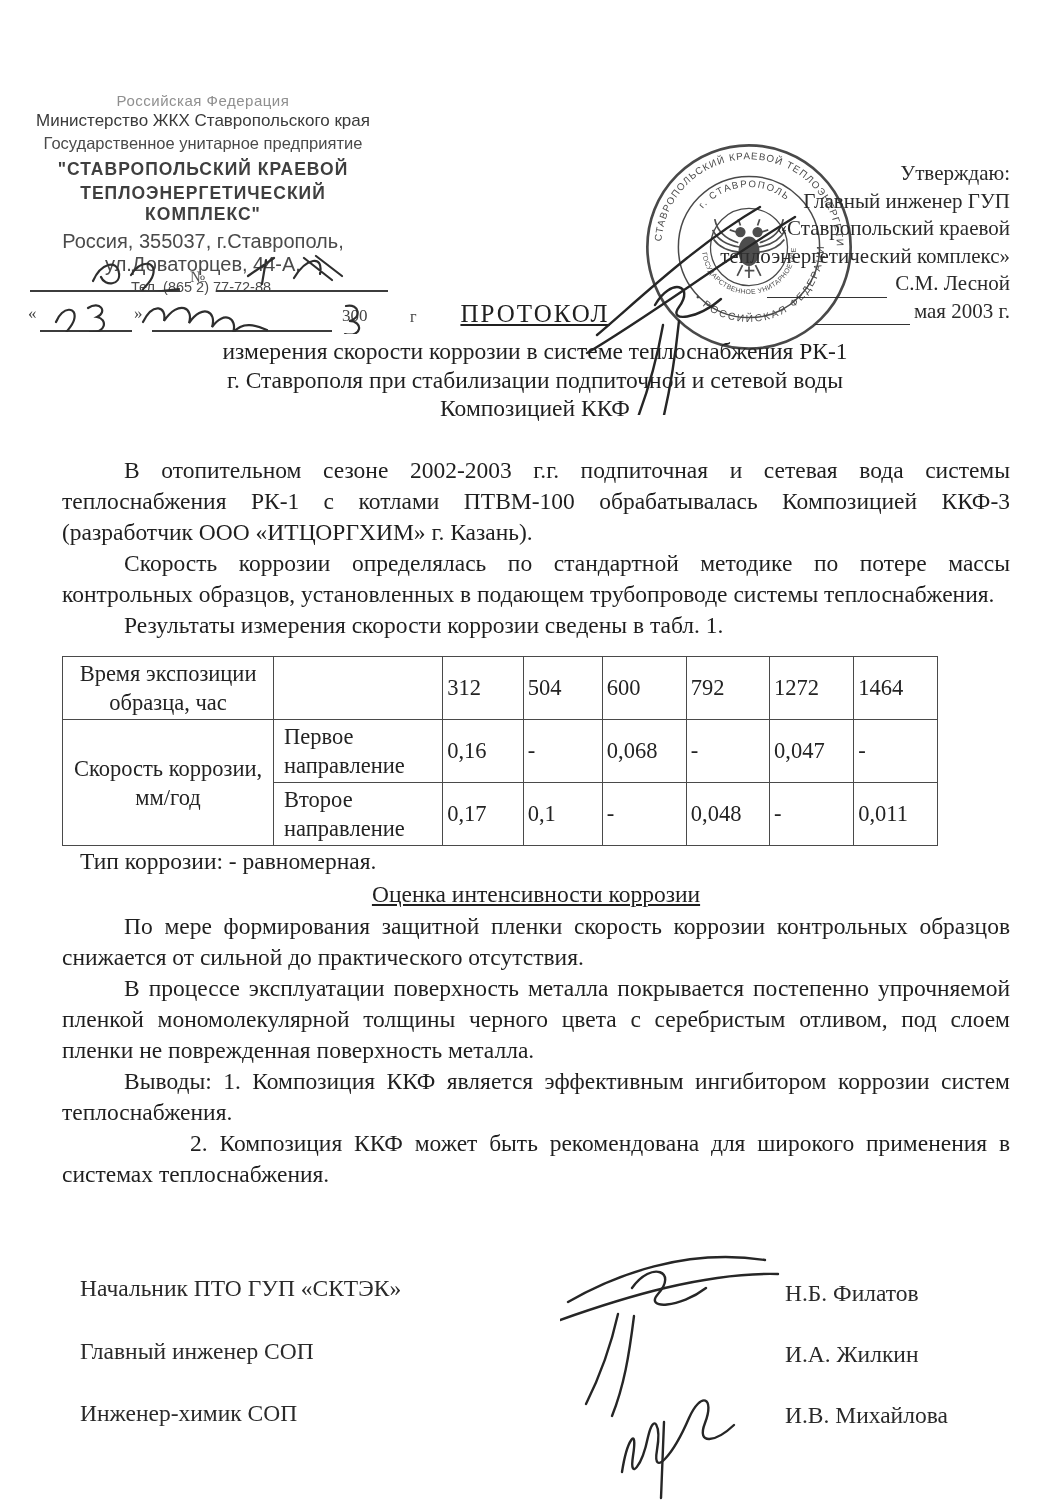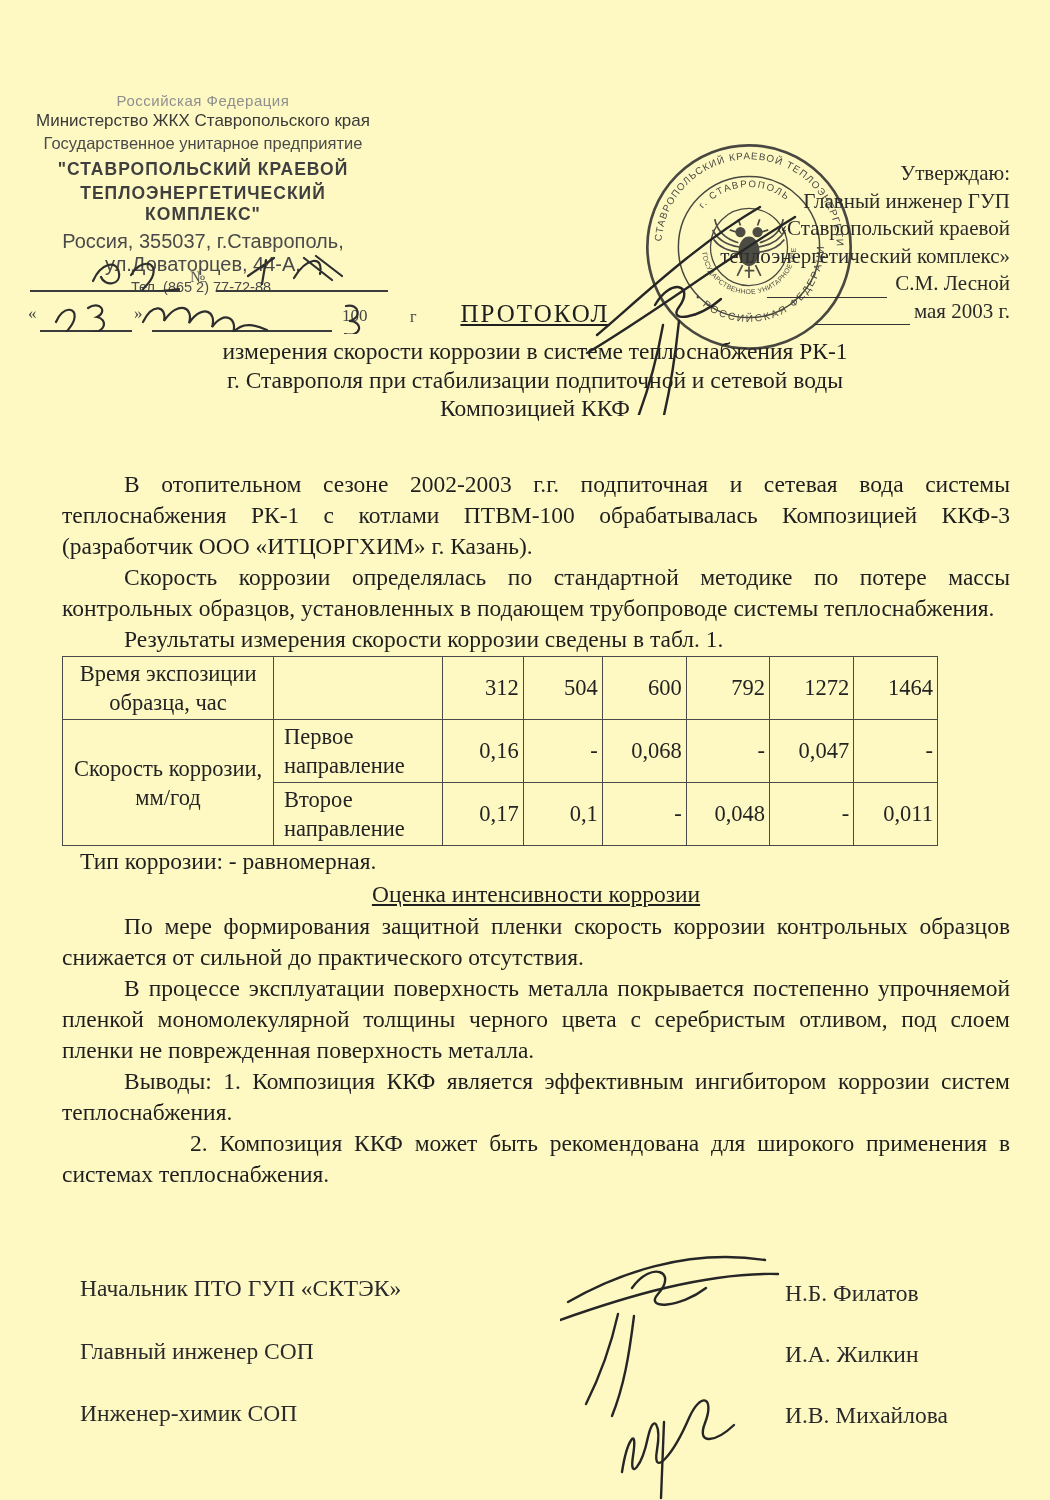--- a/index.html
+++ b/index.html
@@ -1,18 +1,18 @@
 <!DOCTYPE html>
 <html><head>
 <meta charset="utf-8">
 <style>
   html,body{margin:0;padding:0;background:#e8e8e8;}
   .page{
     position:relative;width:1050px;height:1500px;margin:0 auto;
-    background:#fef9c3;color:#1f1f1f;overflow:hidden;
+    background:#ffffff;color:#1f1f1f;overflow:hidden;
     font-family:"Liberation Serif", serif;
   }
   
   .letterhead{
     position:absolute;left:28px;top:92px;width:350px;text-align:center;
     font-family:"Liberation Sans", sans-serif;color:#2b2b2b;
   }
   .lh-faded{font-size:15px;color:#8f8f8f;letter-spacing:.5px;margin-bottom:2px;}
   .lh-ministry{font-size:17px;margin-bottom:3px;color:#3a3a3a;}
   .lh-orgtype{font-size:16.5px;margin-bottom:6px;color:#4a4a4a;}
@@ -41,33 +41,33 @@
   
   .stamp{position:absolute;left:642px;top:140px;width:214px;height:214px;z-index:3;opacity:.85;}
   
   .sig-over{position:absolute;left:585px;top:175px;width:250px;height:240px;z-index:4;}
   .sig-over path,.sig path{stroke:#262626;fill:none;stroke-width:2.4;stroke-linecap:round;}
   
   .titleblock{position:absolute;left:60px;top:300px;width:950px;text-align:center;z-index:1;}
   .title-main{font-size:25px;letter-spacing:2px;text-decoration:underline;margin-bottom:9px;}
   .title-sub{font-size:23.5px;line-height:28.5px;}
   
-  .bodyblock{position:absolute;left:62px;top:469px;width:948px;z-index:1;}
+  .bodyblock{position:absolute;left:62px;top:455px;width:948px;z-index:1;}
   .bodyblock p{margin:0;font-size:23.5px;line-height:31px;text-align:justify;text-indent:62px;}
   .postblock{position:absolute;left:62px;top:846px;width:948px;z-index:1;}
   .postblock p{margin:0;font-size:23.5px;line-height:31px;text-align:justify;text-indent:62px;}
   .no-indent{text-indent:18px !important;text-align:left !important;}
   .big-indent{text-indent:128px !important;}
   .section-heading{font-size:23.5px;text-align:center;text-decoration:underline;margin:4px 0 3px 0;}
   
   .ctable{position:absolute;left:62px;top:656px;width:876px;border-collapse:collapse;z-index:1;}
   .ctable td{border:1.6px solid #4a4a4a;font-size:22.5px;color:#232323;padding:2px 4px;}
   .ctable .lbl{text-align:center;line-height:29px;width:232px;}
   .ctable .dir{text-align:left;padding-left:10px;line-height:29px;width:165px;}
-  .ctable .num{text-align:right;}
+  .ctable .num{text-align:left;}
   .ctable tr{height:60px;}
   
   .sigrow{position:absolute;z-index:1;font-size:23.5px;color:#2a2a2a;}
   .sig{position:absolute;z-index:2;}
 </style>
 </head>
 <body>
 
 <div class="page">
 
@@ -91,21 +91,21 @@
   </svg>
   <svg class="hw" style="left:238px;top:252px;" width="130" height="38">
     <path d="M10 24 L 36 6 M28 8 l -4 24 M56 26 c 12 -20, 30 -24, 26 -4 M66 6 l 28 22 M78 4 l 26 20"></path>
   </svg>
 
   <div class="dateline">
     <span class="q1">«</span>
     <div class="dseg"></div>
     <span class="q2">»</span>
     <div class="mseg"></div>
-    <span class="yr">100</span>
+    <span class="yr">300</span>
     <span class="g">г</span>
   </div>
   <svg class="hw" style="left:46px;top:300px;" width="70" height="32">
     <path d="M10 22 c 6 -16, 22 -16, 18 -2 c -3 10, -14 14, -4 16 M42 8 c 12 -8, 20 4, 9 9 c 11 2, 9 17, -7 15"></path>
   </svg>
   <svg class="hw" style="left:135px;top:296px;" width="180" height="36">
     <path d="M8 26 c 10 -20, 24 -16, 21 -1 c 15 -22, 30 -13, 25 2 c 14 -20, 28 -11, 23 4 c 12 -17, 26 -9, 21 6 c 10 -13, 24 -7, 34 -3"></path>
   </svg>
   <svg class="hw" style="left:338px;top:300px;" width="30" height="34">
     <path d="M8 6 c 14 -3, 16 13, 3 15 c 15 0, 13 17, -4 13"></path>

